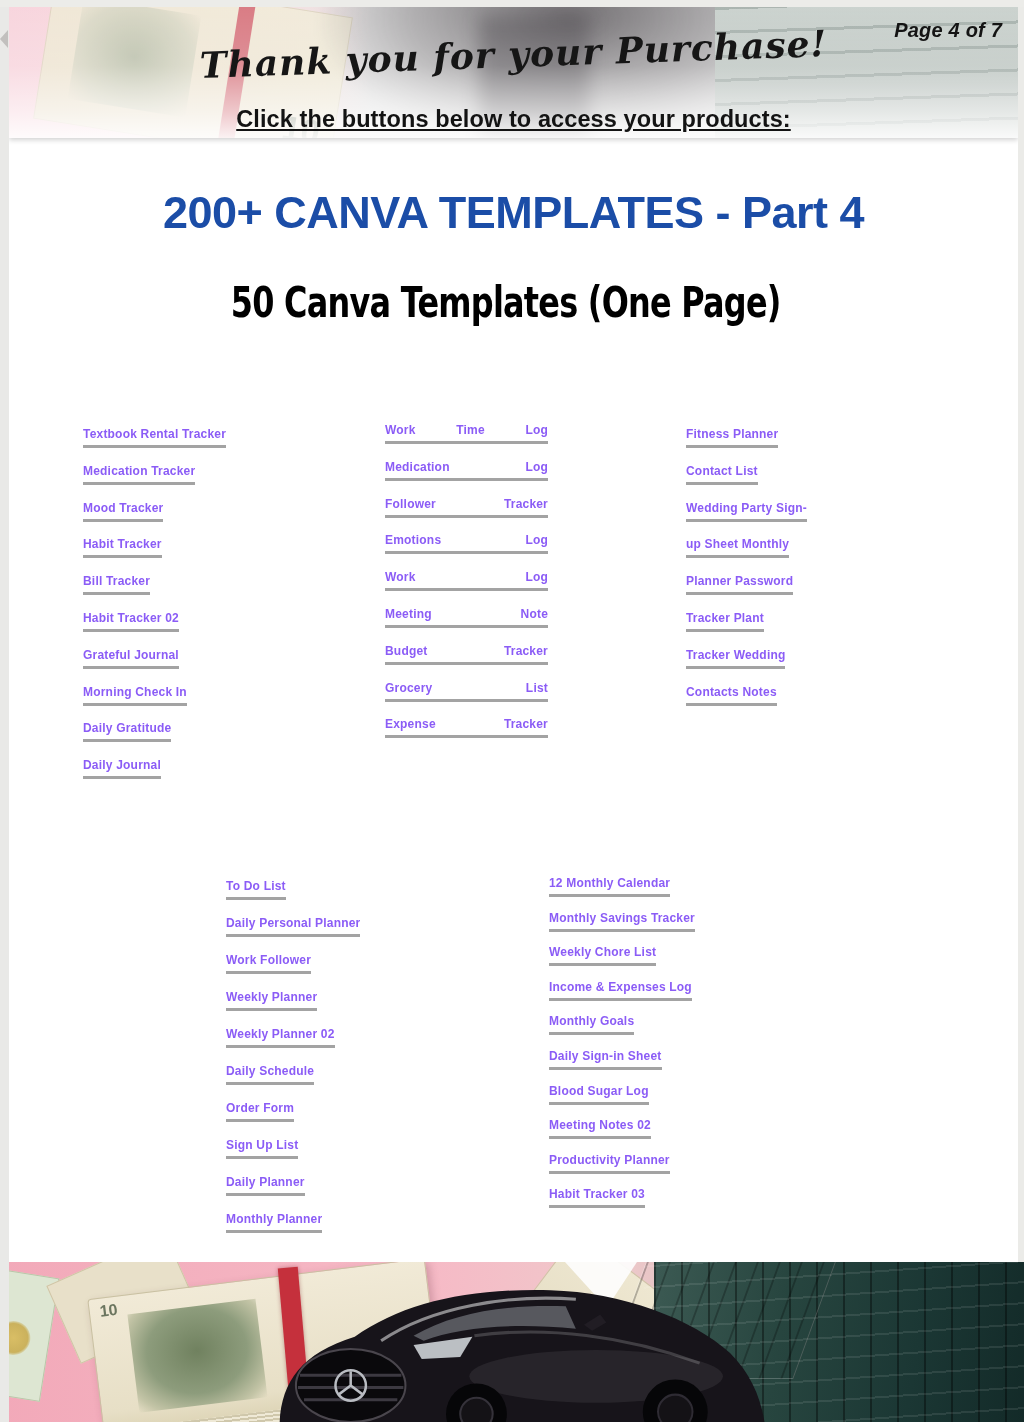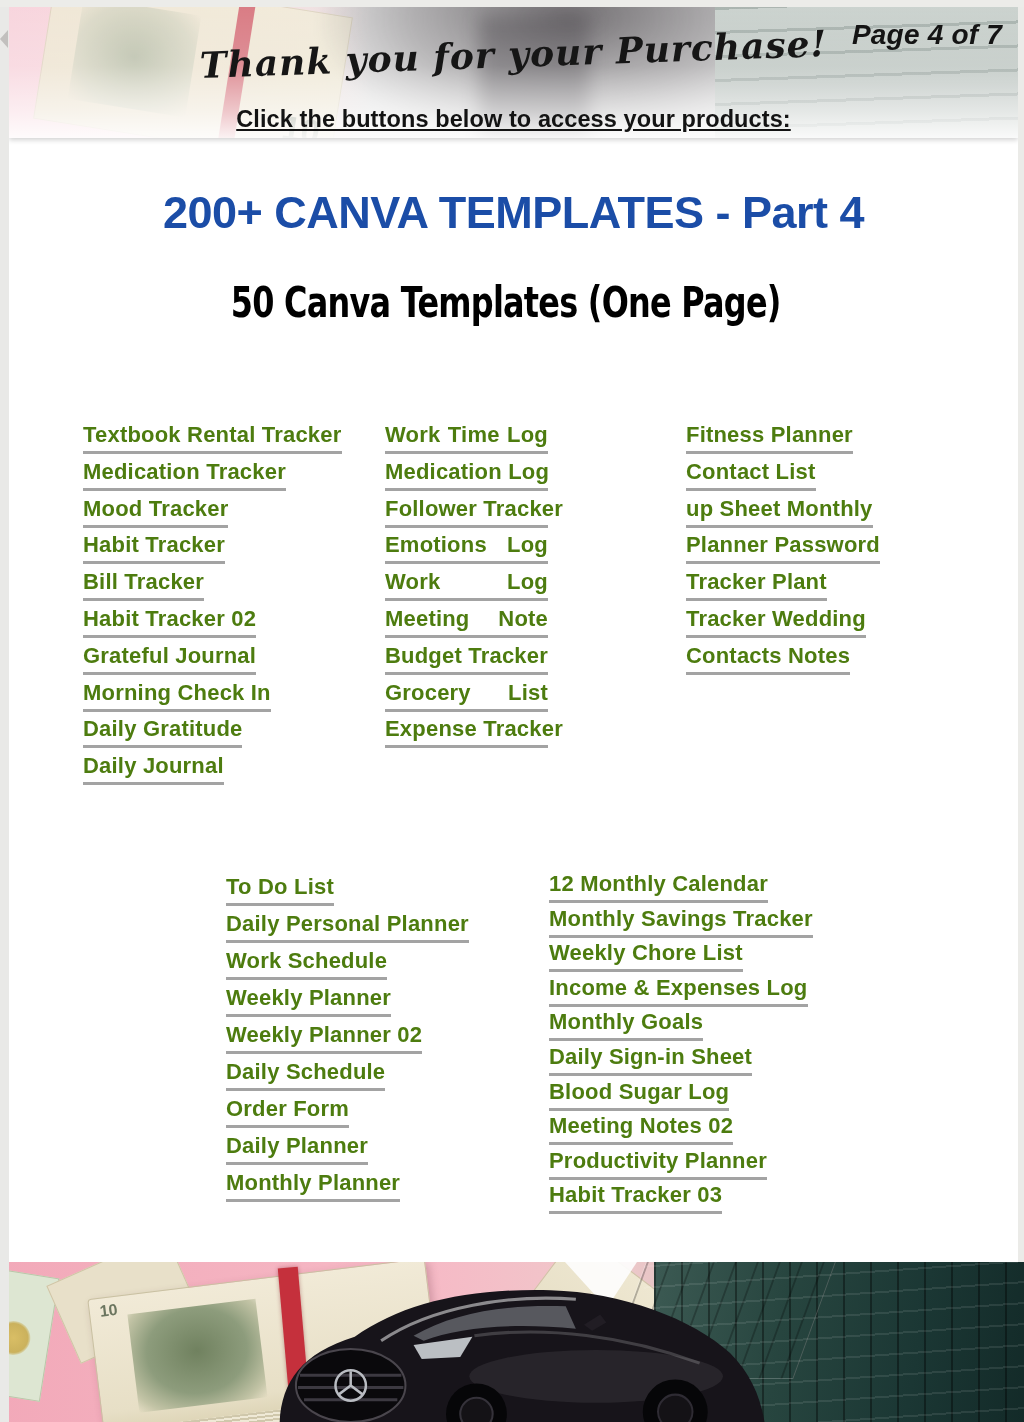--- a/index.html
+++ b/index.html
@@ -32,21 +32,21 @@
   .bn-car2 { position:absolute; left:470px; top:10px; width:110px; height:130px;
              background:rgba(35,32,38,.45); filter:blur(9px); }
   .bn-build { position:absolute; right:0; top:0; width:30%; height:100%;
               background:linear-gradient(180deg,#c0c9c4 0%, #aeb8b3 60%, #b7bfba 100%); }
   .bn-build::before { content:""; position:absolute; inset:0;
               background:repeating-linear-gradient(178deg, rgba(60,80,74,.30) 0 3px, transparent 3px 24px); }
   .bn-wash { position:absolute; inset:0;
              background:linear-gradient(180deg, rgba(255,255,255,.18) 0%, rgba(255,255,255,.30) 45%,
                          rgba(255,255,255,.66) 80%, rgba(255,255,255,.92) 100%); }
   .page-indicator { position:absolute; top:12px; right:16px; z-index:5;
-                    font-size:28px; font-weight:800; font-style:italic; color:#141414; letter-spacing:.2px; }
+                    font-size:20px; font-weight:800; font-style:italic; color:#141414; letter-spacing:.2px; }
   .script-text { position:absolute; top:26px; left:0; width:100%; text-align:center; z-index:5;
                  font-family:"DejaVu Serif", serif; font-style:italic; font-weight:600;
                  font-size:36px; color:#161616; transform:rotate(-2deg); letter-spacing:1px; }
   .instruction { position:absolute; top:99px; left:0; width:100%; text-align:center; z-index:5;
                  font-size:23.5px; font-weight:800; color:#131313; letter-spacing:.1px;text-decoration:underline; }
 
   
   .main-title { position:absolute; left:9px; top:146px; width:1009px; text-align:center;
                 font-size:45px; font-weight:800; color:#1b4da7; letter-spacing:-.5px;margin-top:41px; }
   .section-title { position:absolute; left:0; top:278px; width:1012px; text-align:center; }
@@ -54,21 +54,21 @@
                 font-size:42px; font-weight:800; color:#000; letter-spacing:-1px;
                 transform:scaleX(.76); transform-origin:center; }
 
   
   .links-top { position:absolute; left:0; top:424px; width:1024px; height:385px; }
   .links-top .col { position:absolute; top:0; }
   .col-1 { left:83px;  width:250px; }
   .col-2 { left:385px; width:163px; }
   .col-3 { left:686px; width:215px; }
   .links-top .row { height:36.8px; }
-  .lbl { display:inline-block; font-size:22px; font-weight:700; color:#4d7c0f; line-height:1;
+  .lbl { display:inline-block; font-size:12px; font-weight:700; color:#8b5cf6; line-height:1;
          letter-spacing:.2px; padding-bottom:5px; border-bottom:3px solid #a3a3a3; cursor:pointer;
          white-space:nowrap; }
   .col-2 .lbl { display:block; width:100%; text-align:justify; text-align-last:justify; }
 
   .links-bottom { position:absolute; left:0; top:0; width:1024px; }
   .col-a { position:absolute; left:226px; top:876px; width:260px; }
   .col-a .row { height:37px; }
   .col-b { position:absolute; left:549px; top:873px; width:245px; }
   .col-b .row { height:34.6px; }
 
@@ -180,37 +180,39 @@
         <div class="row">
           <span class="lbl">Grocery List</span>
         </div>
         <div class="row">
           <span class="lbl">Expense Tracker</span>
         </div>
       </div>
     <div class="col col-3">
         <div class="row"><span class="lbl">Fitness Planner</span></div>
         <div class="row"><span class="lbl">Contact List</span></div>
+        <div class="row"><span class="lbl">Wedding Party Sign-</span></div>
         <div class="row"><span class="lbl">up Sheet Monthly</span></div>
         <div class="row"><span class="lbl">Planner Password</span></div>
         <div class="row"><span class="lbl">Tracker Plant</span></div>
         <div class="row"><span class="lbl">Tracker Wedding</span></div>
         <div class="row"><span class="lbl">Contacts Notes</span></div>
       </div>
   </section>
 
   <section class="links-bottom">
     <div class="col col-a">
         <div class="row"><span class="lbl">To Do List</span></div>
         <div class="row"><span class="lbl">Daily Personal Planner</span></div>
-        <div class="row"><span class="lbl">Work Schedule</span></div>
+        <div class="row"><span class="lbl">Work Follower</span></div>
         <div class="row"><span class="lbl">Weekly Planner</span></div>
         <div class="row"><span class="lbl">Weekly Planner 02</span></div>
         <div class="row"><span class="lbl">Daily Schedule</span></div>
         <div class="row"><span class="lbl">Order Form</span></div>
+        <div class="row"><span class="lbl">Sign Up List</span></div>
         <div class="row"><span class="lbl">Daily Planner</span></div>
         <div class="row"><span class="lbl">Monthly Planner</span></div>
       </div>
     <div class="col col-b">
         <div class="row"><span class="lbl">12 Monthly Calendar</span></div>
         <div class="row"><span class="lbl">Monthly Savings Tracker</span></div>
         <div class="row"><span class="lbl">Weekly Chore List</span></div>
         <div class="row"><span class="lbl">Income &amp; Expenses Log</span></div>
         <div class="row"><span class="lbl">Monthly Goals</span></div>
         <div class="row"><span class="lbl">Daily Sign-in Sheet</span></div>

